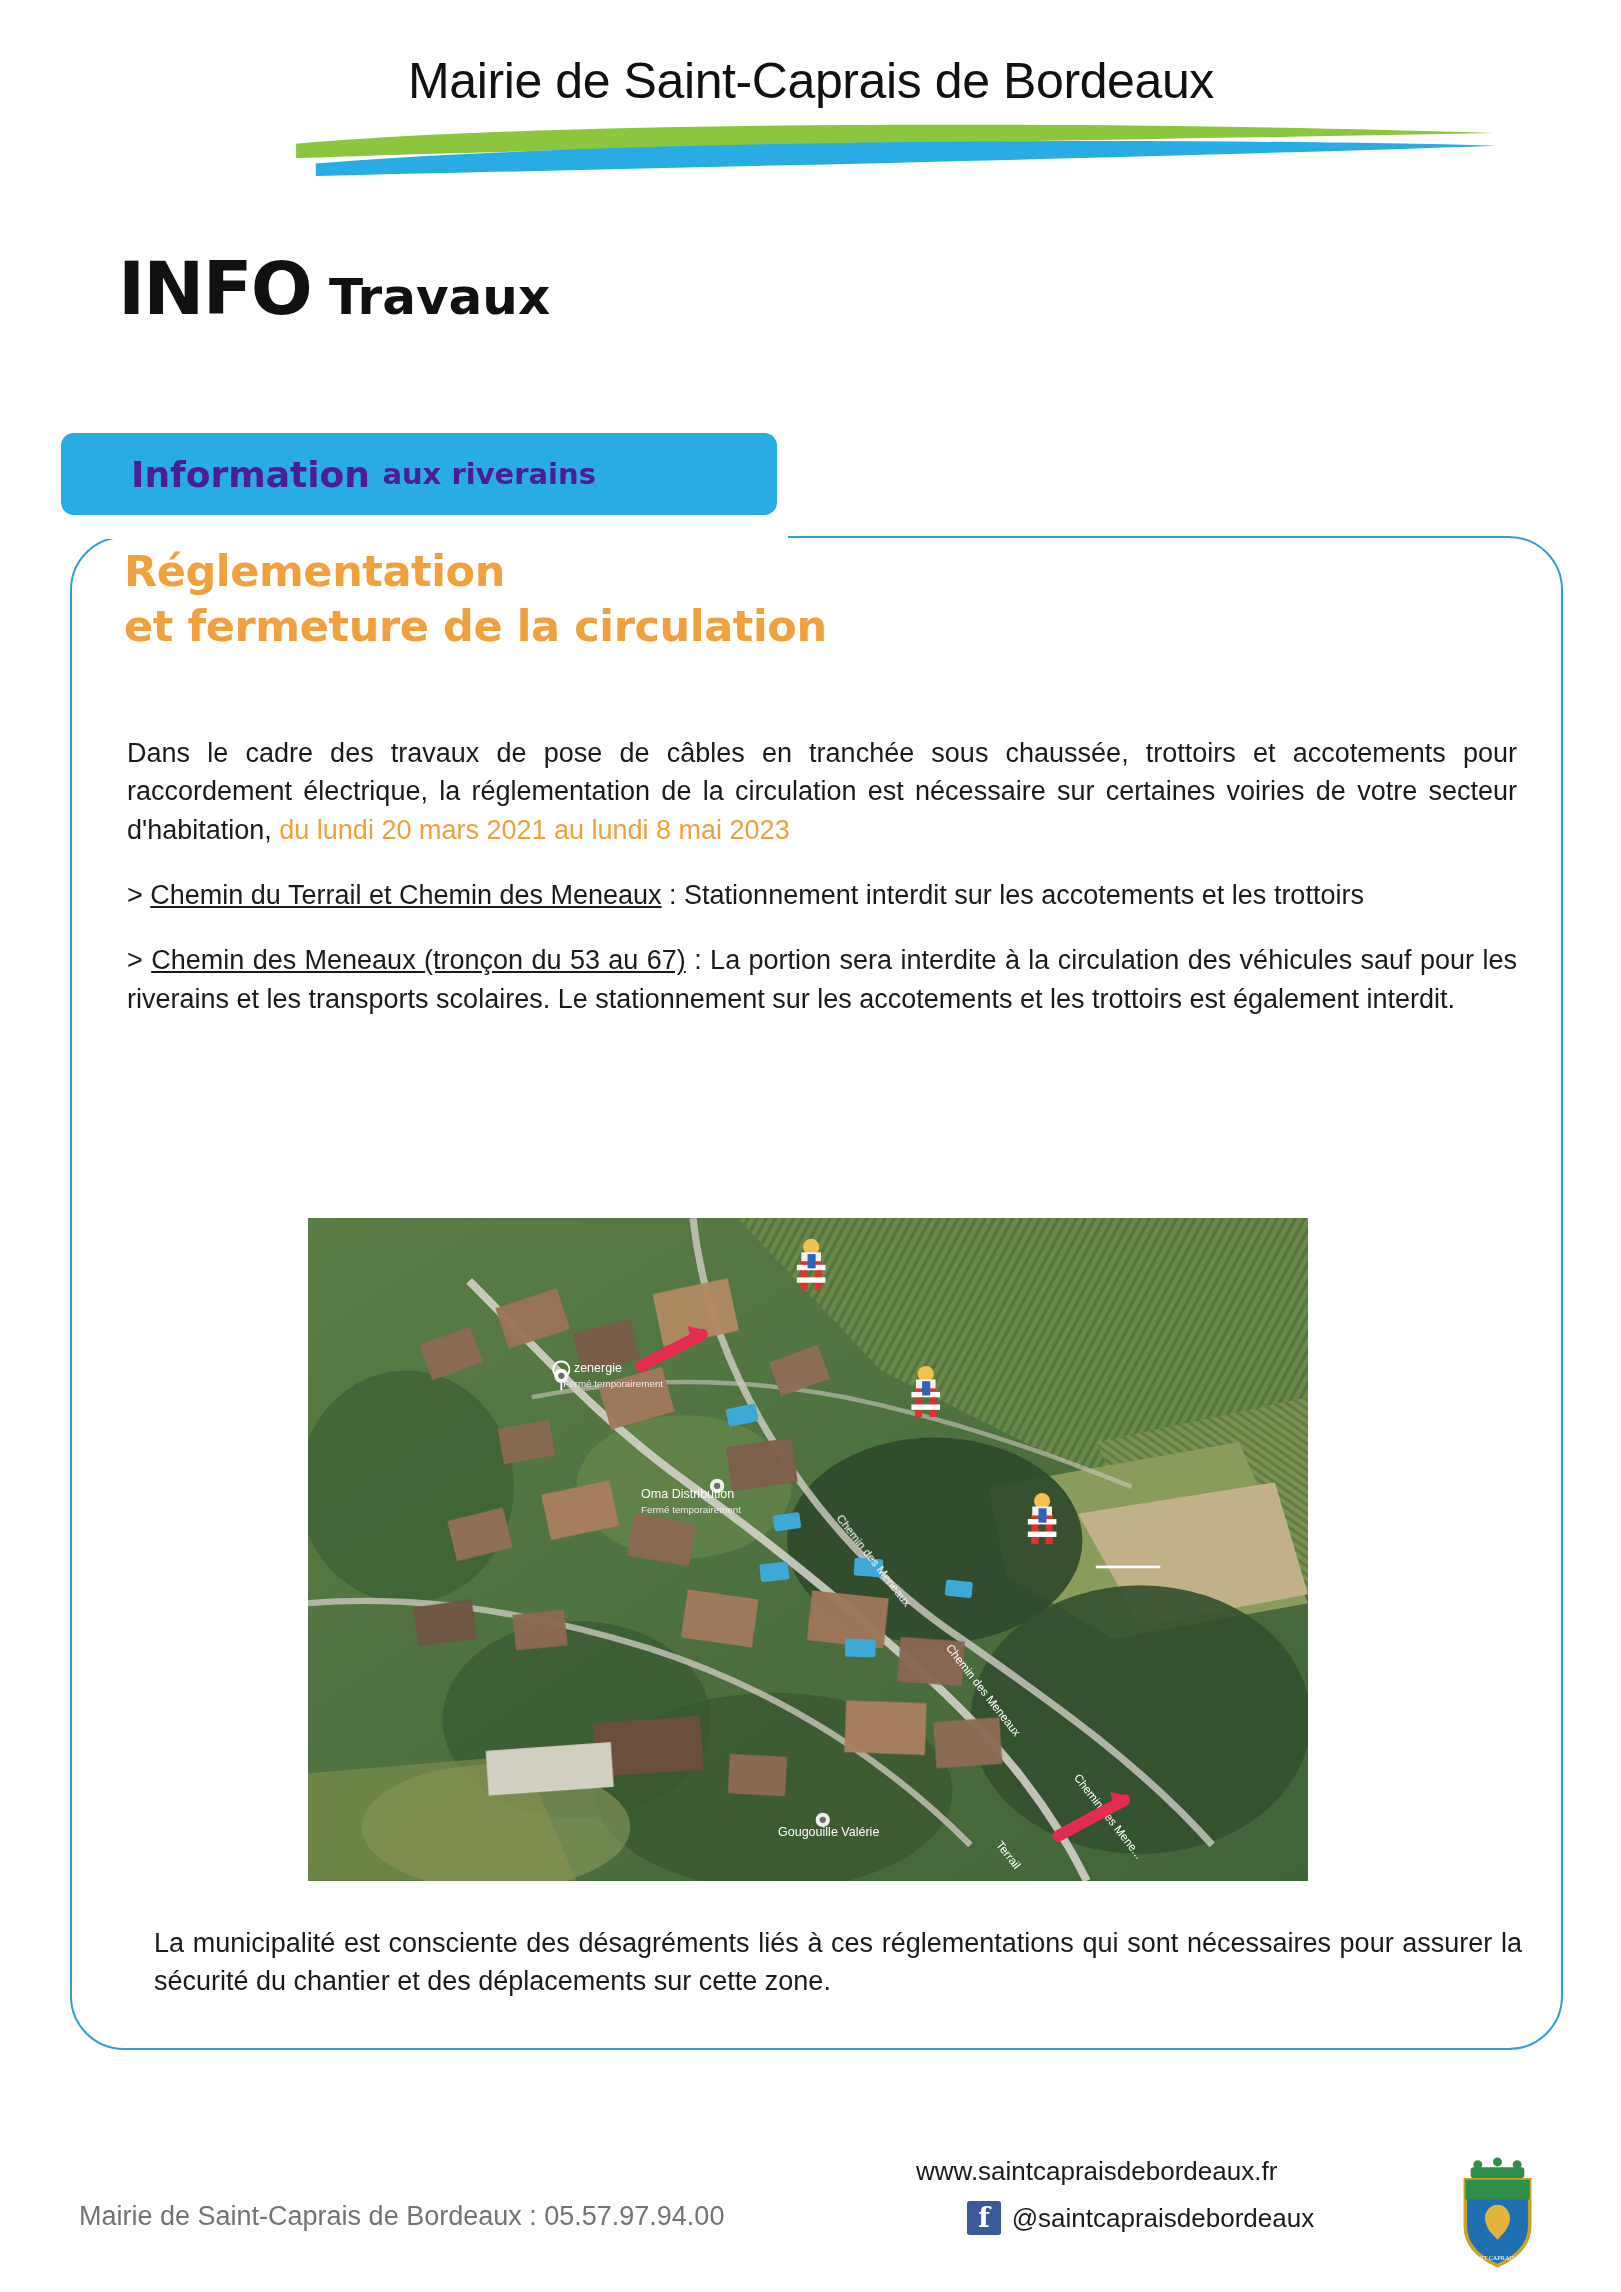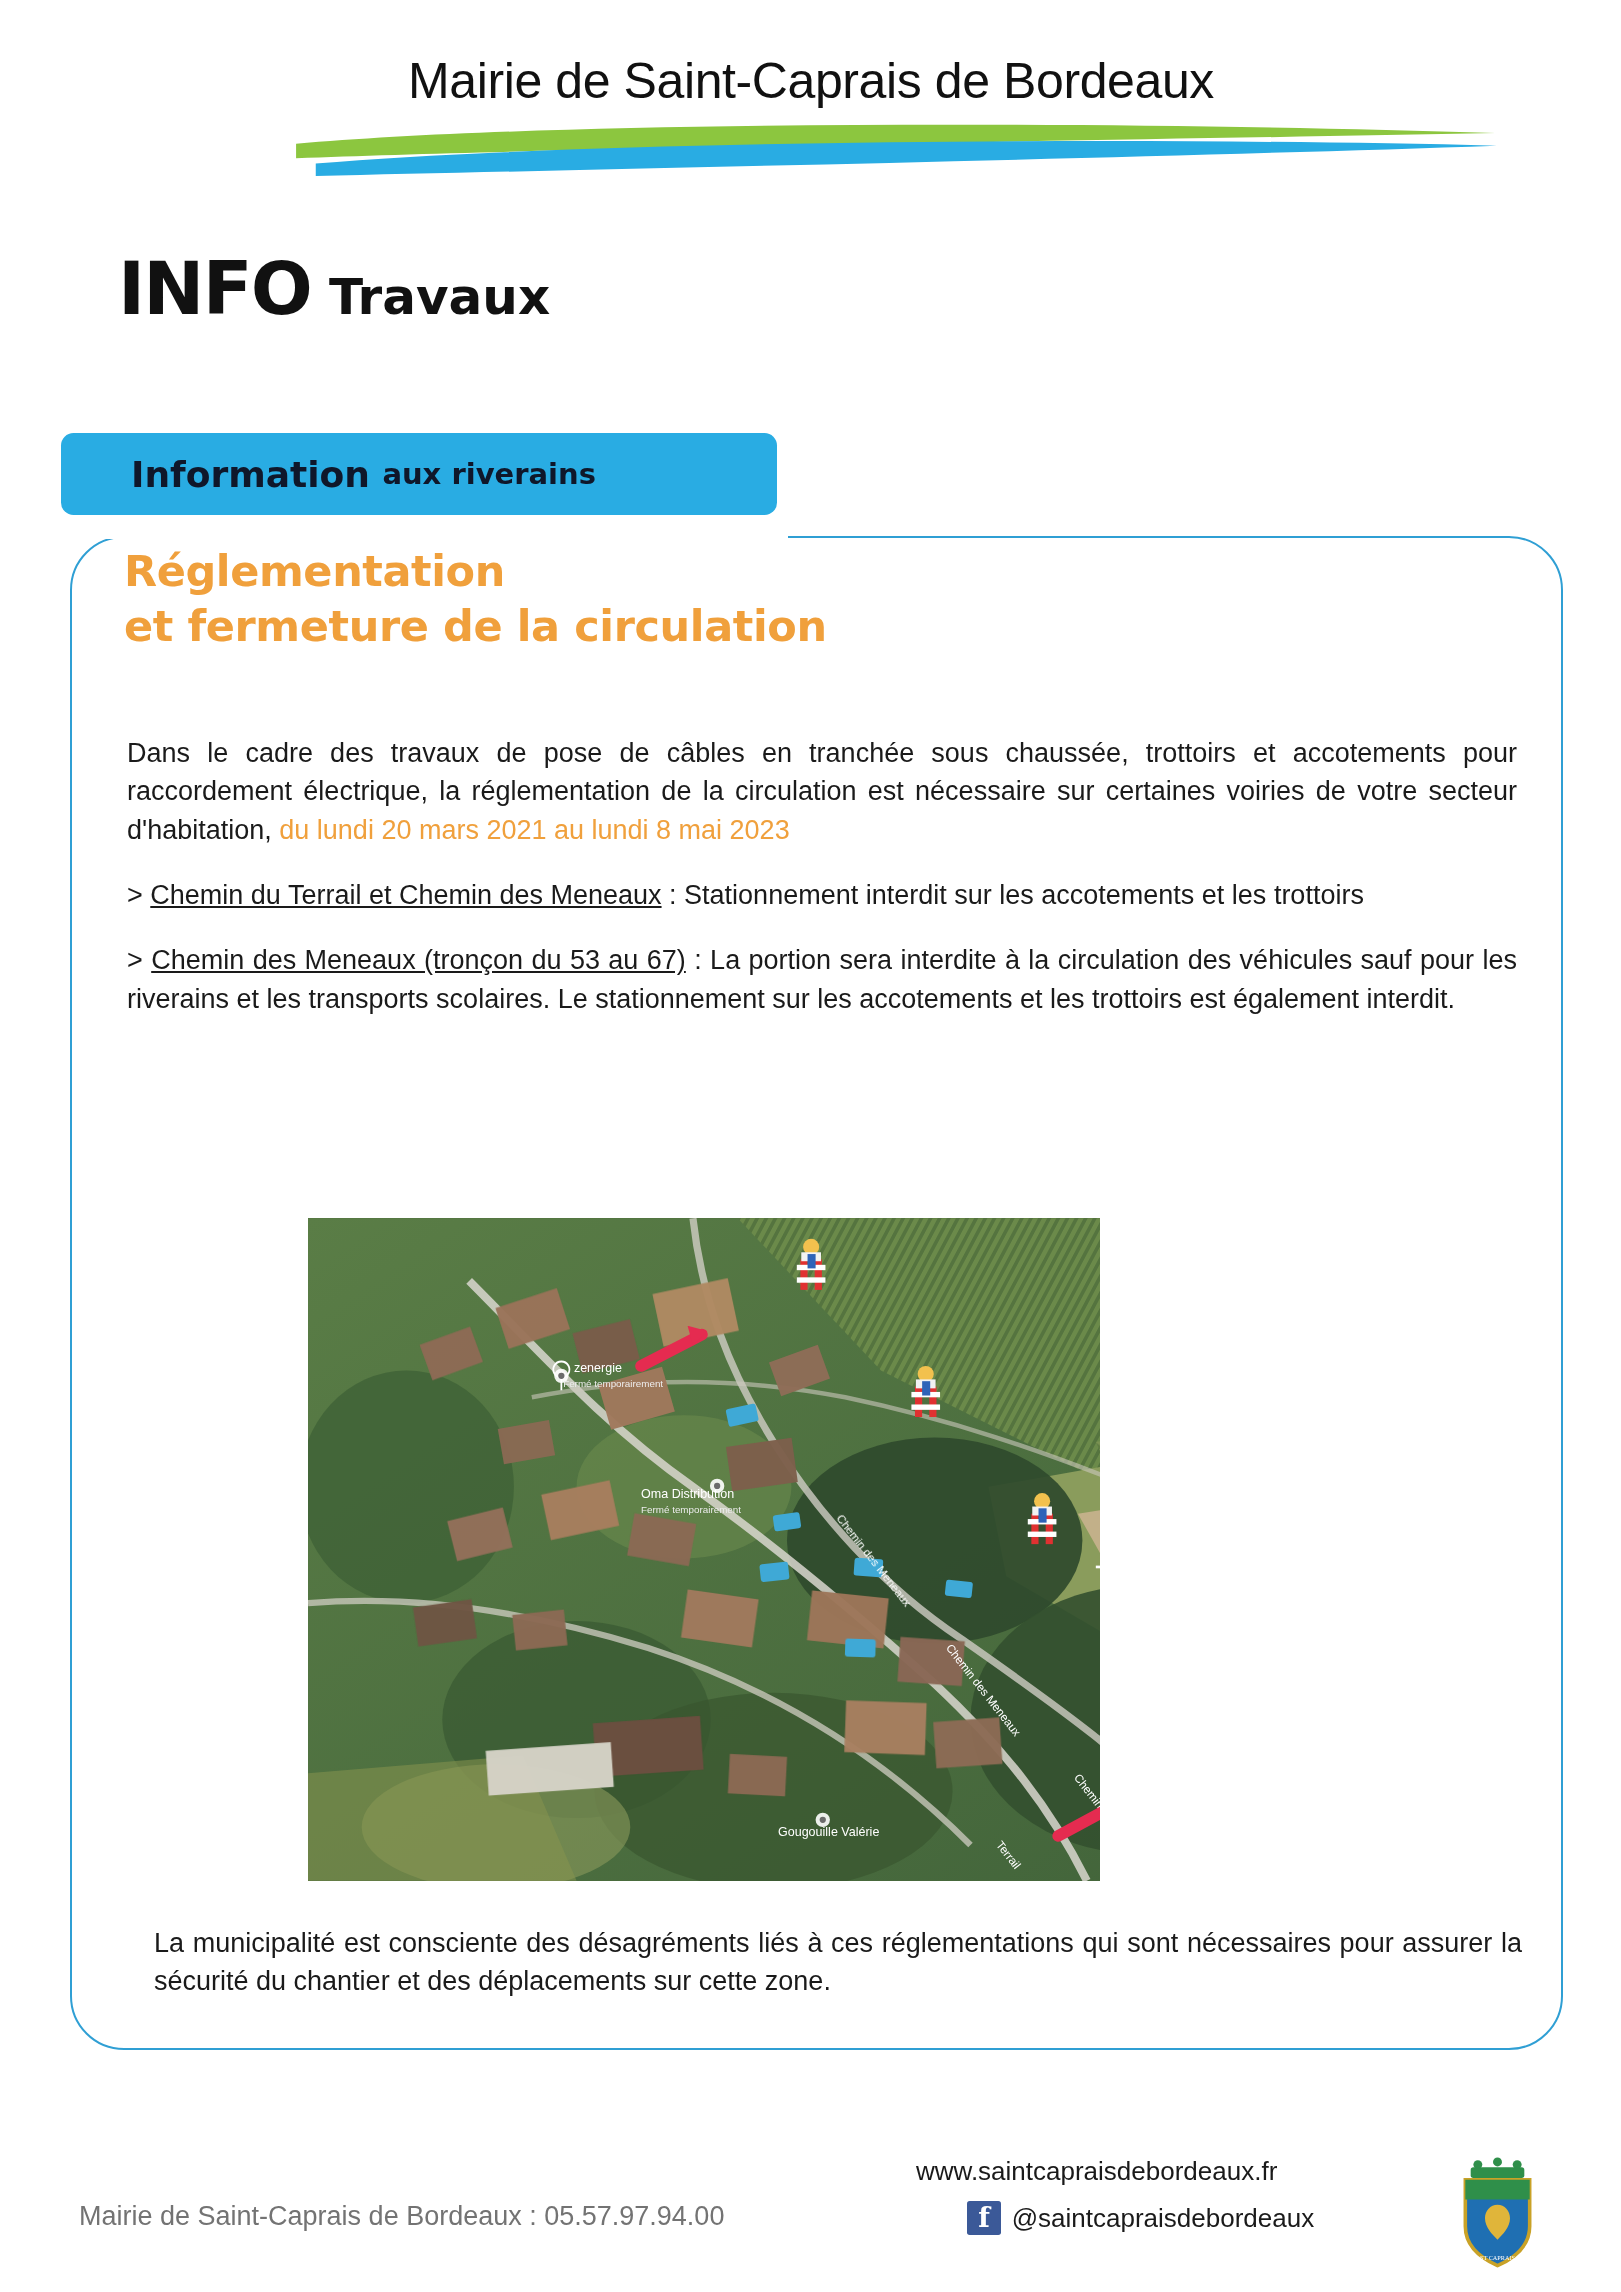--- a/index.html
+++ b/index.html
@@ -84,21 +84,21 @@
     left: 61px;
     top: 433px;
     width: 716px;
     height: 82px;
     background: #29ace3;
     border-radius: 12.5px;
     display: flex;
     align-items: center;
     padding-left: 70px;
     box-sizing: border-box;
-    color: #0f172a;
+    color: #4c1d95;
   }
   .badge-strong {
     font-size: 36px;
     font-weight: bold;
     font-family: "DejaVu Sans", sans-serif;
   }
   .badge-light {
     font-size: 29px;
     font-weight: bold;
     margin-left: 12.5px;
@@ -134,21 +134,21 @@
   }
   .para:last-child { margin-bottom: 16px; }
   .hl-orange { color: #f0a03c; }
   .u { text-decoration: underline; }
 
   
   .map-wrap {
     position: absolute;
     left: 308px;
     top: 1218px;
-    width: 792px;
+    width: 1000px;
     height: 663px;
     overflow: hidden;
     background: #4a6b3a;
   }
   .map-wrap svg { display: block; }
 
   
   .closing {
     position: absolute;
     left: 154px;

